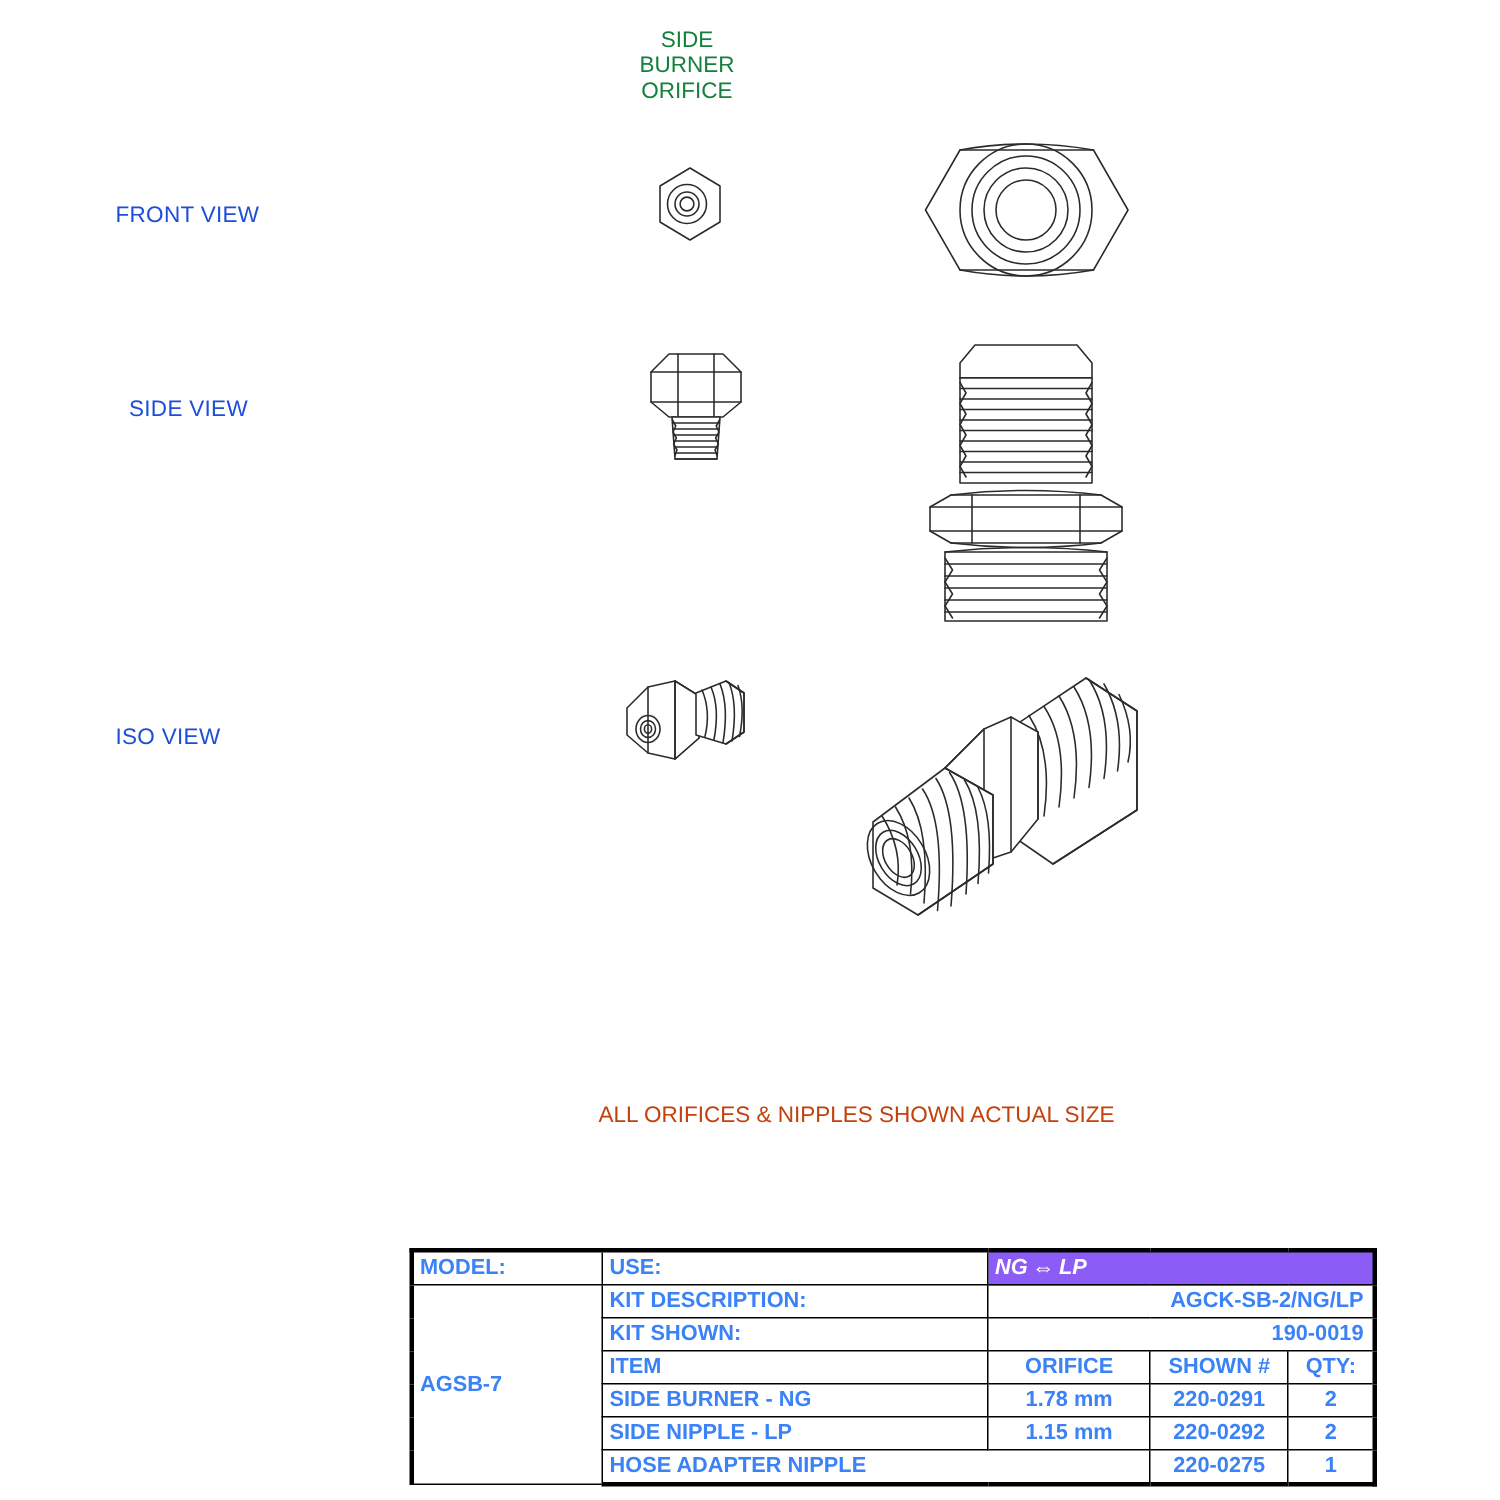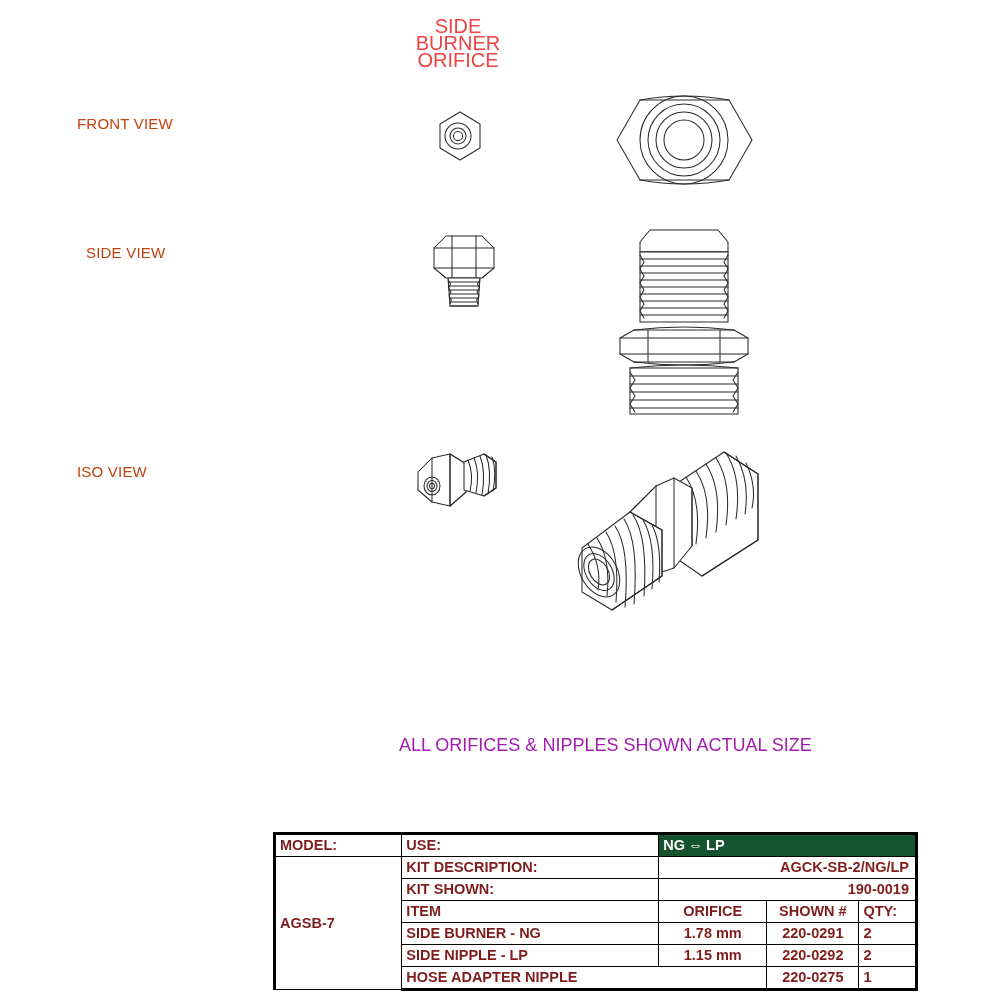--- a/index.html
+++ b/index.html
@@ -5,51 +5,51 @@
   html,body{margin:0;padding:0;background:#ffffff;}
   body{
     width:1000px;height:1000px;position:relative;overflow:hidden;
     font-family:"Liberation Sans","DejaVu Sans",sans-serif;
     color:#000000;
     -webkit-font-smoothing:antialiased;
   }
   .sheet{position:absolute;inset:0;}
 
   
-  .lbl{position:absolute;font-size:15px;letter-spacing:.2px;color:#c2410c;white-space:pre;}
-  .colhead{position:absolute;font-size:20px;line-height:17px;text-align:center;white-space:pre;color:#ef4444;}
-  .caption{position:absolute;font-size:18px;white-space:nowrap;color:#a21caf;}
+  .lbl{position:absolute;font-size:15px;letter-spacing:.2px;color:#1d4ed8;white-space:pre;margin-top:20px;}
+  .colhead{position:absolute;font-size:15px;line-height:17px;text-align:center;white-space:pre;color:#15803d;}
+  .caption{position:absolute;font-size:15px;white-space:nowrap;color:#c2410c;}
 
   
   .draw{position:absolute;}
   .draw svg{display:block;overflow:visible;}
   .draw path,.draw line,.draw circle,.draw ellipse,.draw polygon,.draw polyline{
     fill:none;stroke:#2b2b2b;stroke-width:1.05;
     stroke-linejoin:round;stroke-linecap:round;vector-effect:non-scaling-stroke;
   }
   .draw .fillw{fill:#ffffff;}
 
   
   #parts-table{position:absolute;left:273px;top:832px;width:645px;border-collapse:collapse;}
   #parts-table td{
-    font-size:14.5px;font-weight:bold;color:#7f1d1d;
+    font-size:14.5px;font-weight:bold;color:#3b82f6;
     border:1.6px solid #000;
     padding:0 4px;height:21px;line-height:21px;
     white-space:nowrap;
   }
   #parts-table .outer-l{border-left-width:3px;}
   #parts-table .outer-r{border-right-width:3px;}
   #parts-table .outer-t{border-top-width:3px;}
   #parts-table .outer-b{border-bottom-width:3px;}
   #parts-table .c-model{width:128px;}
   #parts-table .c-item{width:268px;}
   #parts-table .c-orifice{width:106px;text-align:center;}
   #parts-table .c-part{width:86px;text-align:center;}
-  #parts-table .c-qty{width:50px;text-align:left;}
-  #parts-table .blk{background:#14532d;color:#fff;}
+  #parts-table .c-qty{width:50px;text-align:center;}
+  #parts-table .blk{background:#8b5cf6;color:#fff;font-style:italic;}
   #parts-table .rt{text-align:right;padding-right:6px;}
   .arrow-glyph{display:inline-block;padding:0 3px;font-size:15px;line-height:1;}
 </style>
 </head>
 <body>
 
 <div class="sheet">
 
   <div class="colhead" style="left: 398px; top: 18px; width: 120px; white-space: pre;">SIDE
 BURNER

